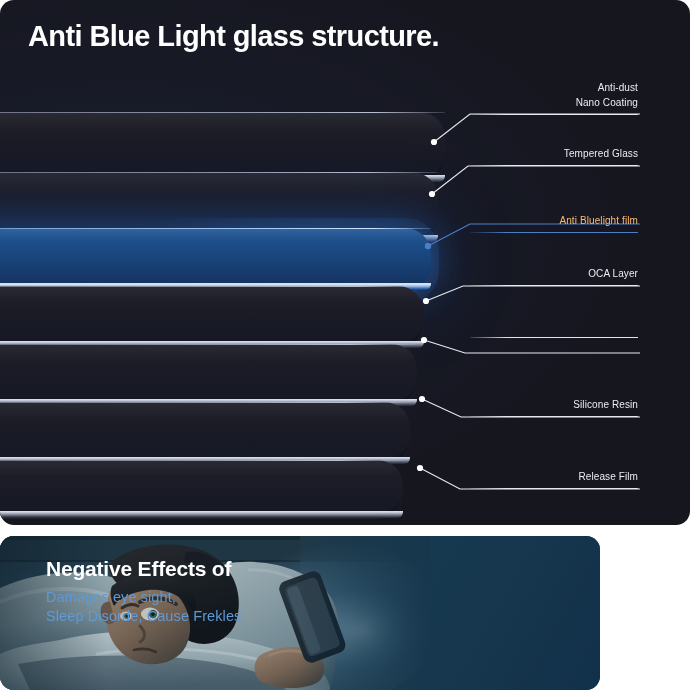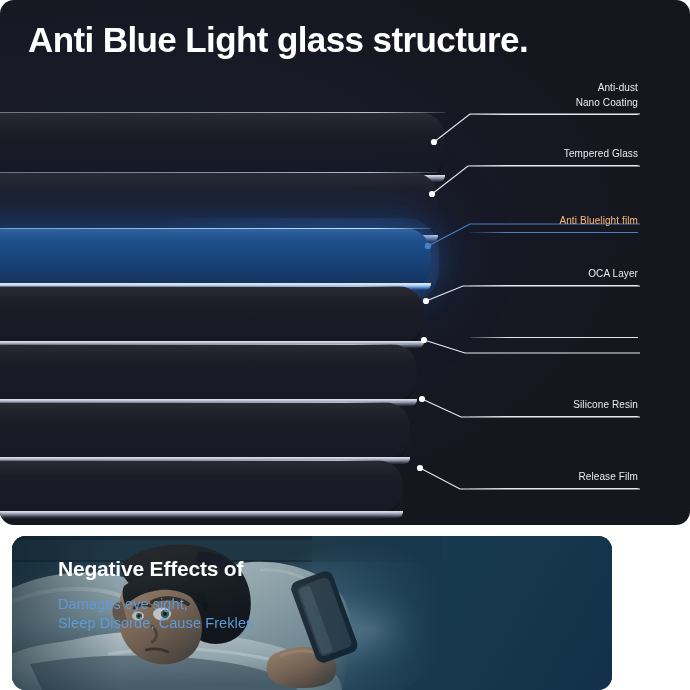--- a/index.html
+++ b/index.html
@@ -8,21 +8,21 @@
        font-family:"Liberation Sans","DejaVu Sans",sans-serif;}
 
   #page{position:relative;width:690px;height:690px;background:#ffffff;}
 
   
   .top-card{position:absolute;left:0;top:0;width:690px;height:525px;
             background:#16161f;border-radius:14px;overflow:hidden;}
   .top-card::after{content:"";position:absolute;inset:0;pointer-events:none;
      background:radial-gradient(120% 90% at 18% 45%, rgba(30,44,70,.40) 0%, rgba(16,16,26,0) 62%);}
 
-  .title{position:absolute;left:28px;top:20px;font-size:35px;font-weight:700;
+  .title{position:absolute;left:28px;top:20px;font-size:29px;font-weight:700;
          letter-spacing:-0.6px;color:#ffffff;white-space:nowrap;z-index:6;}
 
   
   .stack{position:absolute;left:0;top:0;width:690px;height:525px;z-index:2;}
 
   .layer{position:absolute;left:-60px;}
   .sheet{position:relative;width:100%;height:100%;
          border-top-right-radius:26px;border-bottom-right-radius:26px;
          background:linear-gradient(180deg,#22222c 0%,#1b1b25 38%,#101018 100%);
          box-shadow:0 1px 0 rgba(255,255,255,.05);}
@@ -65,34 +65,34 @@
   
   .label{position:absolute;text-align:right;z-index:6;}
   .label .txt{display:block;font-size:10px;line-height:15px;color:#e9ecf2;
               white-space:nowrap;letter-spacing:.1px;}
   .label .rule{display:block;height:1px;margin-top:4px;
       background:linear-gradient(90deg,rgba(235,238,246,.15) 0%,rgba(235,238,246,.95) 22%,rgba(235,238,246,.95) 100%);}
   .label.blue .txt{color:#fdba74;}
   .label.blue .rule{background:linear-gradient(90deg,rgba(70,120,190,.15) 0%,rgba(74,126,199,1) 22%,rgba(74,126,199,1) 100%);}
 
   
-  .bottom{position:absolute;left:12px;top:536px;width:600px;height:154px;
+  .bottom{position:absolute;left:0;top:536px;width:600px;height:154px;
           border-radius:14px;overflow:hidden;background:#16374d;}
 
   .photo{position:absolute;left:0;top:0;width:430px;height:154px;overflow:hidden;}
   .photo svg{display:block;width:430px;height:154px;}
   .photo .fade{position:absolute;right:0;top:0;width:130px;height:100%;
      background:linear-gradient(90deg,rgba(22,55,77,0) 0%,rgba(22,55,77,.55) 45%,rgba(22,55,77,1) 100%);}
 
   .bpanel{position:absolute;left:398px;top:0;right:0;height:154px;
      background:linear-gradient(120deg,#173a52 0%,#16374d 45%,#12304a 100%);}
 
   .btext{position:absolute;left:444px;top:556px;z-index:4;}
   .bhead{font-size:21px;font-weight:700;color:#ffffff;line-height:25px;letter-spacing:-.2px;}
-  .bsub{margin-top:14px;font-size:14.5px;line-height:19px;color:#5e9ad6;letter-spacing:.1px;}
+  .bsub{margin-top:7px;font-size:14.5px;line-height:19px;color:#5e9ad6;letter-spacing:.1px;}
 </style>
 </head>
 <body>
 
 <div id="page">
 
   <div class="top-card">
 
     <div class="title">Anti Blue Light glass structure.</div>
 

